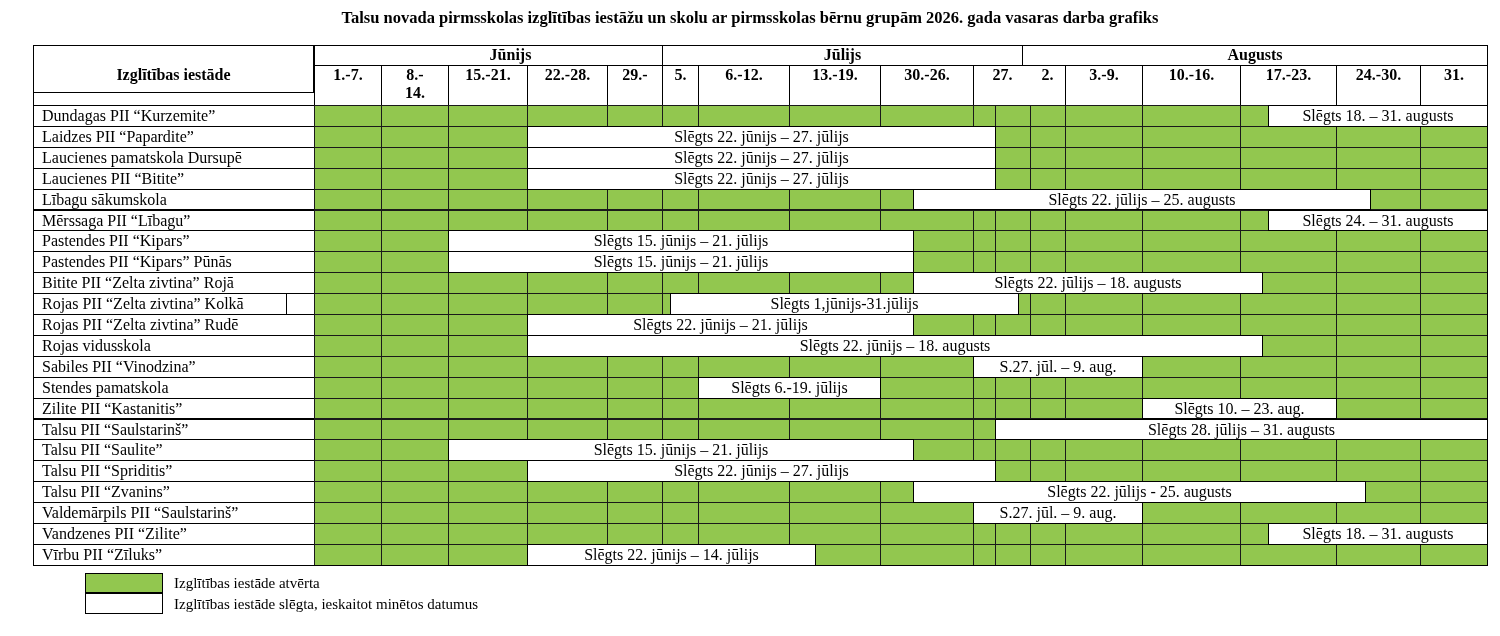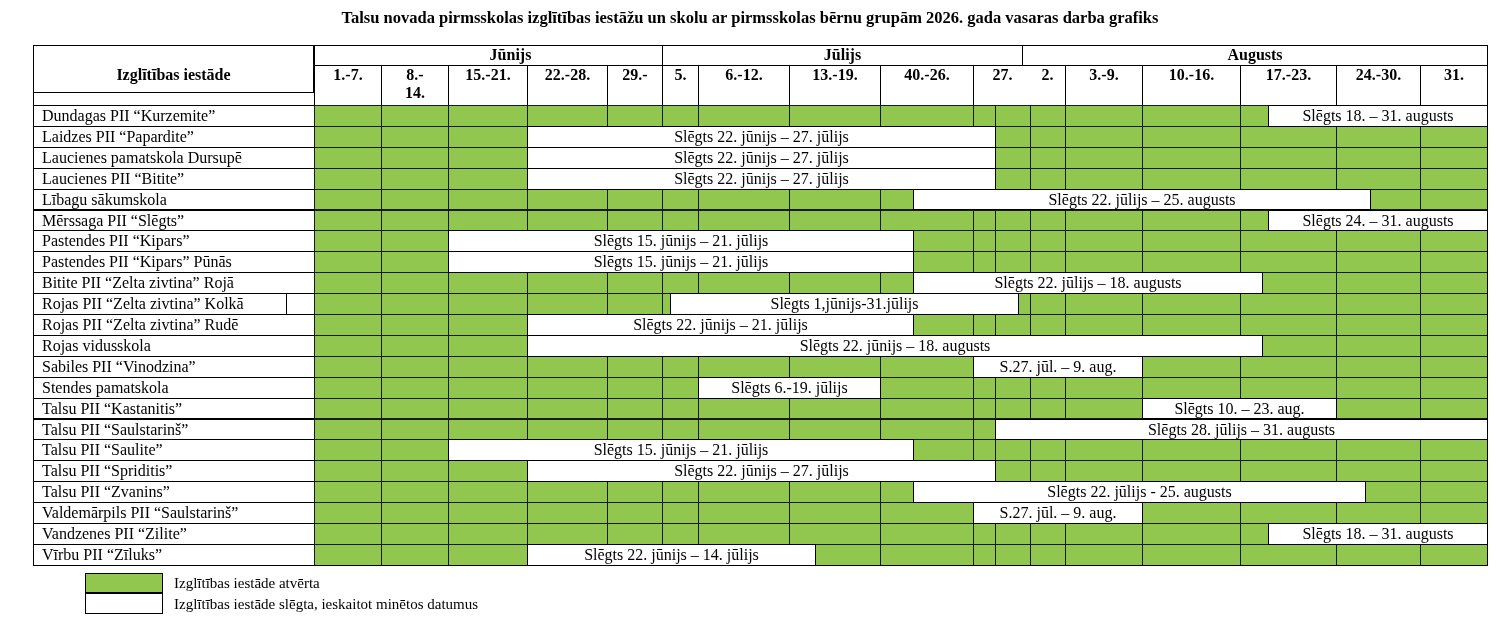--- a/index.html
+++ b/index.html
@@ -24,21 +24,21 @@
     <div class="abs hdr" style="left: 1022px; top: 45px; width: 466px; height: 21px;">Augusts</div>
     <div class="abs hdr" style="left: 314px; top: 65px; width: 68px; height: 41px; white-space: pre-line;">1.-7.</div>
     <div class="abs hdr" style="left: 381px; top: 65px; width: 68px; height: 41px; white-space: pre-line;">8.-
 14.</div>
     <div class="abs hdr" style="left: 448px; top: 65px; width: 80px; height: 41px; white-space: pre-line;">15.-21.</div>
     <div class="abs hdr" style="left: 527px; top: 65px; width: 81px; height: 41px; white-space: pre-line;">22.-28.</div>
     <div class="abs hdr" style="left: 607px; top: 65px; width: 56px; height: 41px; white-space: pre-line;">29.-</div>
     <div class="abs hdr" style="left: 662px; top: 65px; width: 37px; height: 41px; white-space: pre-line;">5.</div>
     <div class="abs hdr" style="left: 698px; top: 65px; width: 92px; height: 41px; white-space: pre-line;">6.-12.</div>
     <div class="abs hdr" style="left: 789px; top: 65px; width: 92px; height: 41px; white-space: pre-line;">13.-19.</div>
-    <div class="abs hdr" style="left: 880px; top: 65px; width: 94px; height: 41px; white-space: pre-line;">40.-26.</div>
+    <div class="abs hdr" style="left: 880px; top: 65px; width: 94px; height: 41px; white-space: pre-line;">30.-26.</div>
     <div class="abs hdr" style="left: 973px; top: 65px; width: 58px; height: 41px; white-space: pre-line; border-right: none;">27.</div>
     <div class="abs hdr" style="left: 1030px; top: 65px; width: 36px; height: 41px; white-space: pre-line; border-left: none;">2.</div>
     <div class="abs hdr" style="left: 1065px; top: 65px; width: 78px; height: 41px; white-space: pre-line;">3.-9.</div>
     <div class="abs hdr" style="left: 1142px; top: 65px; width: 99px; height: 41px; white-space: pre-line;">10.-16.</div>
     <div class="abs hdr" style="left: 1240px; top: 65px; width: 97px; height: 41px; white-space: pre-line;">17.-23.</div>
     <div class="abs hdr" style="left: 1336px; top: 65px; width: 85px; height: 41px; white-space: pre-line;">24.-30.</div>
     <div class="abs hdr" style="left: 1420px; top: 65px; width: 68px; height: 41px; white-space: pre-line;">31.</div>
     <div class="abs rowlabel" style="left: 33px; top: 105px; width: 282px; height: 21.9px;">Dundagas PII “Kurzemite”</div>
     <div class="abs cell" style="left: 314px; top: 105px; width: 68px; height: 21.9px;"></div>
     <div class="abs cell" style="left: 381px; top: 105px; width: 68px; height: 21.9px;"></div>
@@ -127,21 +127,21 @@
     <div class="abs cell" style="left: 880px; top: 188.6px; width: 94px; height: 21.9px;"></div>
     <div class="abs cell" style="left: 973px; top: 188.6px; width: 58px; height: 21.9px;"></div>
     <div class="abs cell" style="left: 1030px; top: 188.6px; width: 36px; height: 21.9px;"></div>
     <div class="abs cell" style="left: 1065px; top: 188.6px; width: 78px; height: 21.9px;"></div>
     <div class="abs cell" style="left: 1142px; top: 188.6px; width: 99px; height: 21.9px;"></div>
     <div class="abs cell" style="left: 1240px; top: 188.6px; width: 97px; height: 21.9px;"></div>
     <div class="abs cell" style="left: 1336px; top: 188.6px; width: 85px; height: 21.9px;"></div>
     <div class="abs cell" style="left: 1420px; top: 188.6px; width: 68px; height: 21.9px;"></div>
     <div class="abs cell" style="left: 995px; top: 188.6px; width: 1px; height: 21.9px; border-top: none; border-right: none; border-bottom: none; border-left: 1px solid rgb(26, 26, 26); border-image: initial; background: transparent;"></div>
     <div class="abs closed" style="left: 913px; top: 188.6px; width: 458px; height: 21.9px;">Slēgts 22. jūlijs – 25. augusts</div>
-    <div class="abs rowlabel" style="left: 33px; top: 209.5px; width: 282px; height: 21.9px;">Mērssaga PII “Slēgts”</div>
+    <div class="abs rowlabel" style="left: 33px; top: 209.5px; width: 282px; height: 21.9px;">Mērssaga PII “Lībagu”</div>
     <div class="abs cell" style="left: 314px; top: 209.5px; width: 68px; height: 21.9px;"></div>
     <div class="abs cell" style="left: 381px; top: 209.5px; width: 68px; height: 21.9px;"></div>
     <div class="abs cell" style="left: 448px; top: 209.5px; width: 80px; height: 21.9px;"></div>
     <div class="abs cell" style="left: 527px; top: 209.5px; width: 81px; height: 21.9px;"></div>
     <div class="abs cell" style="left: 607px; top: 209.5px; width: 56px; height: 21.9px;"></div>
     <div class="abs cell" style="left: 662px; top: 209.5px; width: 37px; height: 21.9px;"></div>
     <div class="abs cell" style="left: 698px; top: 209.5px; width: 92px; height: 21.9px;"></div>
     <div class="abs cell" style="left: 789px; top: 209.5px; width: 92px; height: 21.9px;"></div>
     <div class="abs cell" style="left: 880px; top: 209.5px; width: 94px; height: 21.9px;"></div>
     <div class="abs cell" style="left: 973px; top: 209.5px; width: 58px; height: 21.9px;"></div>
@@ -298,21 +298,21 @@
     <div class="abs cell" style="left: 880px; top: 376.7px; width: 94px; height: 21.9px;"></div>
     <div class="abs cell" style="left: 973px; top: 376.7px; width: 58px; height: 21.9px;"></div>
     <div class="abs cell" style="left: 1030px; top: 376.7px; width: 36px; height: 21.9px;"></div>
     <div class="abs cell" style="left: 1065px; top: 376.7px; width: 78px; height: 21.9px;"></div>
     <div class="abs cell" style="left: 1142px; top: 376.7px; width: 99px; height: 21.9px;"></div>
     <div class="abs cell" style="left: 1240px; top: 376.7px; width: 97px; height: 21.9px;"></div>
     <div class="abs cell" style="left: 1336px; top: 376.7px; width: 85px; height: 21.9px;"></div>
     <div class="abs cell" style="left: 1420px; top: 376.7px; width: 68px; height: 21.9px;"></div>
     <div class="abs cell" style="left: 995px; top: 376.7px; width: 1px; height: 21.9px; border-top: none; border-right: none; border-bottom: none; border-left: 1px solid rgb(26, 26, 26); border-image: initial; background: transparent;"></div>
     <div class="abs closed" style="left: 698px; top: 376.7px; width: 183px; height: 21.9px;">Slēgts 6.-19. jūlijs</div>
-    <div class="abs rowlabel" style="left: 33px; top: 397.6px; width: 282px; height: 21.9px;">Talsu PII “Kastanitis”</div>
+    <div class="abs rowlabel" style="left: 33px; top: 397.6px; width: 282px; height: 21.9px;">Zilite PII “Kastanitis”</div>
     <div class="abs cell" style="left: 314px; top: 397.6px; width: 68px; height: 21.9px;"></div>
     <div class="abs cell" style="left: 381px; top: 397.6px; width: 68px; height: 21.9px;"></div>
     <div class="abs cell" style="left: 448px; top: 397.6px; width: 80px; height: 21.9px;"></div>
     <div class="abs cell" style="left: 527px; top: 397.6px; width: 81px; height: 21.9px;"></div>
     <div class="abs cell" style="left: 607px; top: 397.6px; width: 56px; height: 21.9px;"></div>
     <div class="abs cell" style="left: 662px; top: 397.6px; width: 37px; height: 21.9px;"></div>
     <div class="abs cell" style="left: 698px; top: 397.6px; width: 92px; height: 21.9px;"></div>
     <div class="abs cell" style="left: 789px; top: 397.6px; width: 92px; height: 21.9px;"></div>
     <div class="abs cell" style="left: 880px; top: 397.6px; width: 94px; height: 21.9px;"></div>
     <div class="abs cell" style="left: 973px; top: 397.6px; width: 58px; height: 21.9px;"></div>

